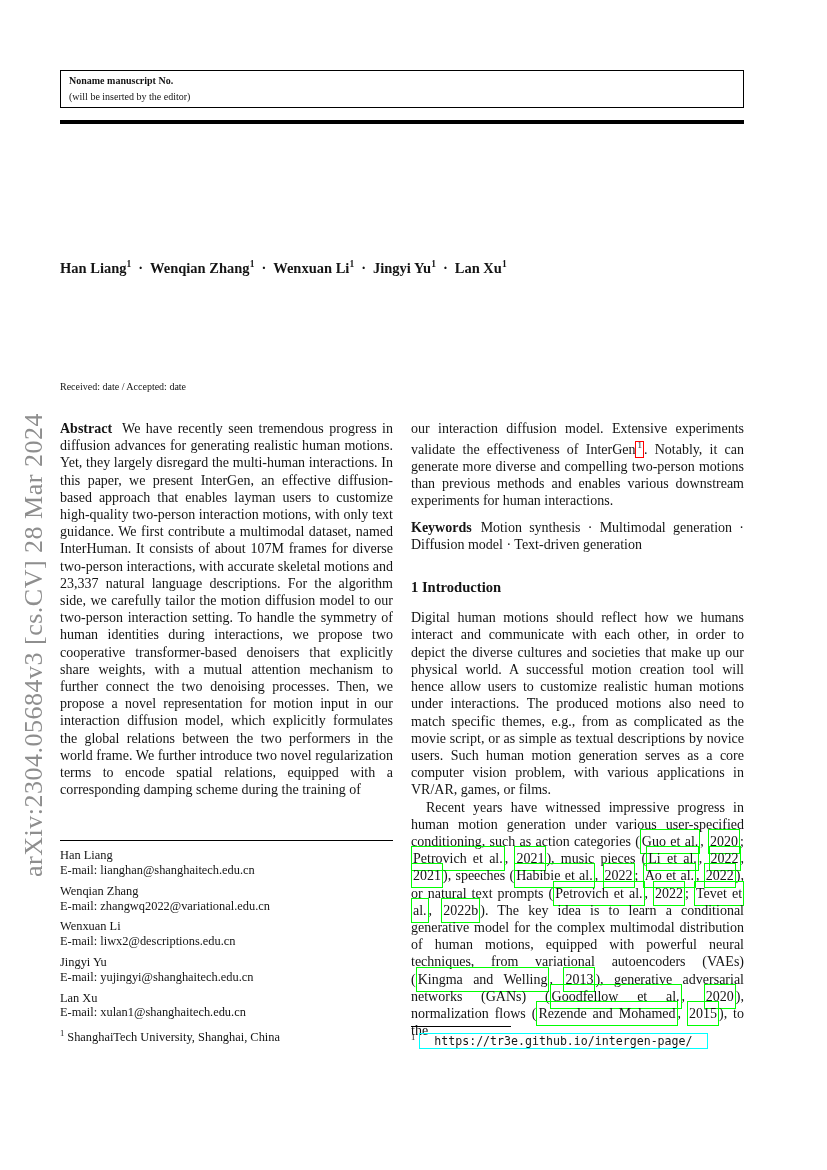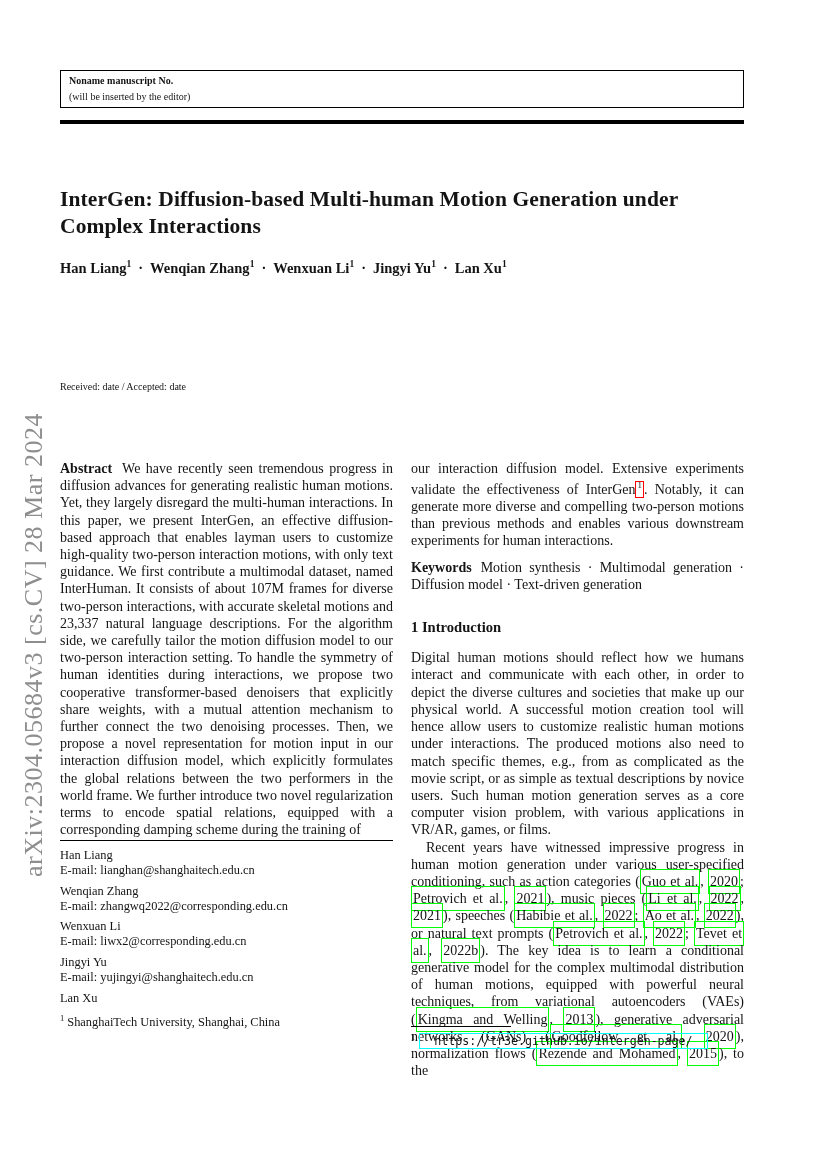--- a/index.html
+++ b/index.html
@@ -49,21 +49,21 @@
   }
   .authors sup { font-size: 9.5px; }
   .authors .sep { display: inline-block; margin: 0 7px; }
 
   .received {
     position: absolute; left: 60px; top: 381px;
     font-size: 10px;
   }
 
   
-  .col { position: absolute; top: 420px; width: 333px; font-size: 14px; line-height: 17.2px; margin-top: 40px; }
+  .col { position: absolute; top: 420px; width: 333px; font-size: 14px; line-height: 17.2px; }
   .col-left  { left: 60px; }
   .col-right { left: 411px; }
   .col p { text-align: justify; }
   .abstract-label { font-weight: bold; margin-right: 10px; }
   .keywords { margin-top: 9px; }
   .keywords-label { font-weight: bold; margin-right: 9px; }
   .section-heading { margin-top: 26px; font-size: 14.6px; font-weight: bold; }
   .intro-p1 { margin-top: 13px; }
   .intro-p2 { text-indent: 15px; }
 
@@ -105,21 +105,20 @@
 <div class="page">
 
   <div class="watermark">arXiv:2304.05684v3  [cs.CV]  28 Mar 2024</div>
 
   <div class="header-box">
     <div class="l1">Noname manuscript No.</div>
     <div class="l2">(will be inserted by the editor)</div>
   </div>
   <div class="thick-rule"></div>
 
-  <h1 class="title">InterGen: Diffusion-based Multi-human Motion Generation under Complex Interactions</h1>
 
   <div class="authors">
     <span class="author"><span>Han Liang</span><sup>1</sup></span><span class="sep">·</span><span class="author"><span>Wenqian Zhang</span><sup>1</sup></span><span class="sep">·</span><span class="author"><span>Wenxuan Li</span><sup>1</sup></span><span class="sep">·</span><span class="author"><span>Jingyi Yu</span><sup>1</sup></span><span class="sep">·</span><span class="author"><span>Lan Xu</span><sup>1</sup></span>
   </div>
 
   <div class="received">Received: date / Accepted: date</div>
 
   <div class="col col-left">
     <p><span class="abstract-label">Abstract</span><span>We have recently seen tremendous progress in diffusion advances for generating realistic human motions. Yet, they largely disregard the multi-human interactions. In this paper, we present InterGen, an effective diffusion-based approach that enables layman users to customize high-quality two-person interaction motions, with only text guidance. We first contribute a multimodal dataset, named InterHuman. It consists of about 107M frames for diverse two-person interactions, with accurate skeletal motions and 23,337 natural language descriptions. For the algorithm side, we carefully tailor the motion diffusion model to our two-person interaction setting. To handle the symmetry of human identities during interactions, we propose two cooperative transformer-based denoisers that explicitly share weights, with a mutual attention mechanism to further connect the two denoising processes. Then, we propose a novel representation for motion input in our interaction diffusion model, which explicitly formulates the global relations between the two performers in the world frame. We further introduce two novel regularization terms to encode spatial relations, equipped with a corresponding damping scheme during the training of</span></p>
   </div>
@@ -133,32 +132,33 @@
   </div>
 
   <div class="left-fn">
     <div class="fn-rule"></div>
     <div class="fn-pair">
       <div>Han Liang</div>
       <div>E-mail: lianghan@shanghaitech.edu.cn</div>
     </div>
     <div class="fn-pair">
       <div>Wenqian Zhang</div>
-      <div>E-mail: zhangwq2022@corresponding.edu.cn</div>
+      <div>E-mail: zhangwq2022@variational.edu.cn</div>
     </div>
     <div class="fn-pair">
       <div>Wenxuan Li</div>
-      <div>E-mail: liwx2@corresponding.edu.cn</div>
+      <div>E-mail: liwx2@descriptions.edu.cn</div>
     </div>
     <div class="fn-pair">
       <div>Jingyi Yu</div>
       <div>E-mail: yujingyi@shanghaitech.edu.cn</div>
     </div>
     <div class="fn-pair">
       <div>Lan Xu</div>
+      <div>E-mail: xulan1@shanghaitech.edu.cn</div>
     </div>
     <div class="affiliation"><sup>1</sup><span>ShanghaiTech University, Shanghai, China</span></div>
   </div>
 
   <div class="right-fn">
     <div class="fn-rule"></div>
     <sup>1</sup><span class="url-box">https://tr3e.github.io/intergen-page/</span>
   </div>
 
 </div>

